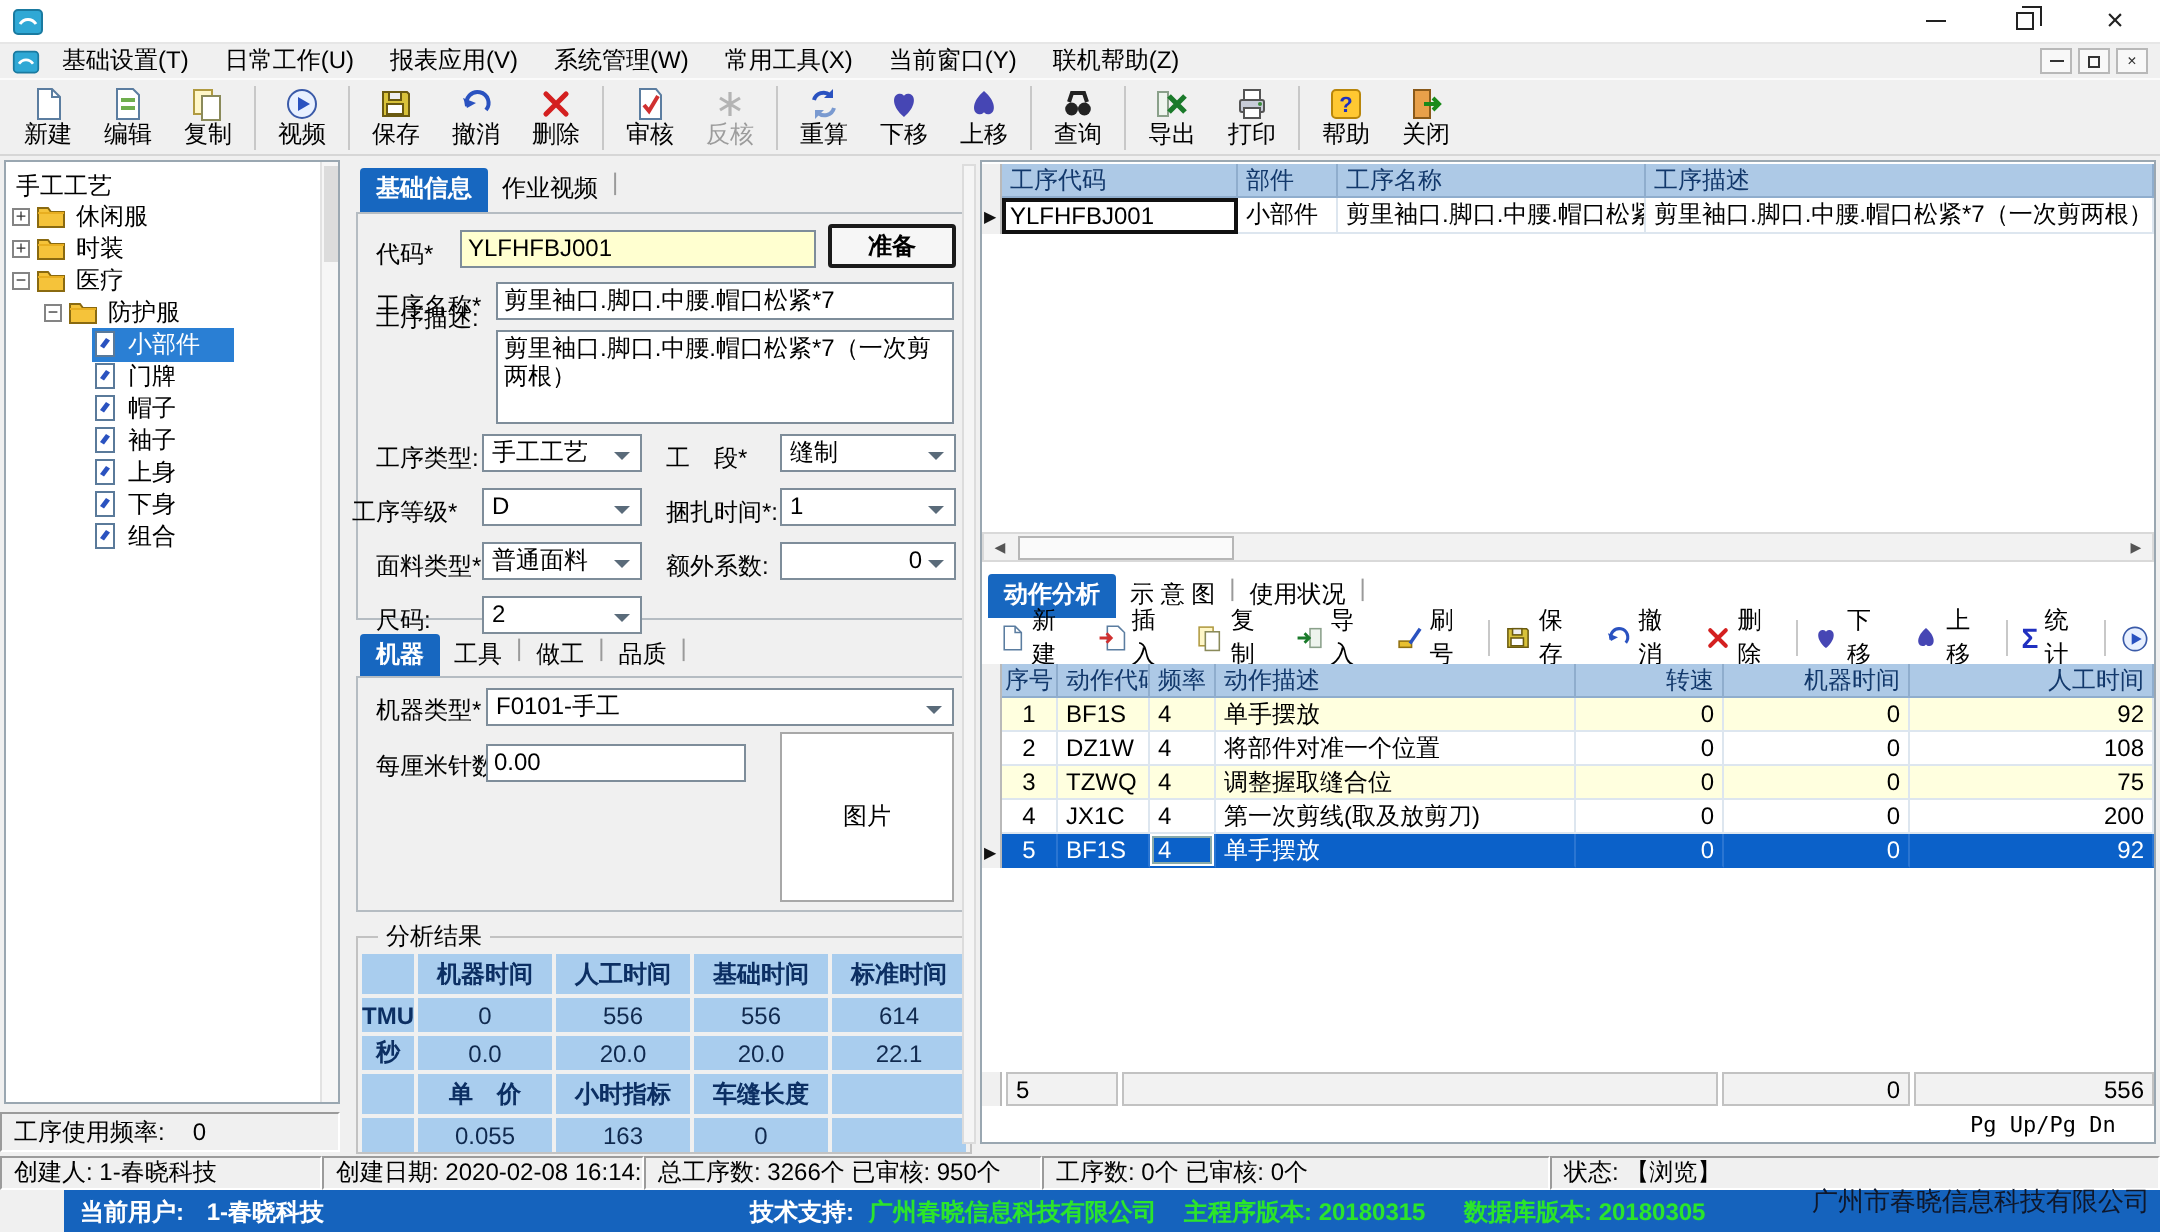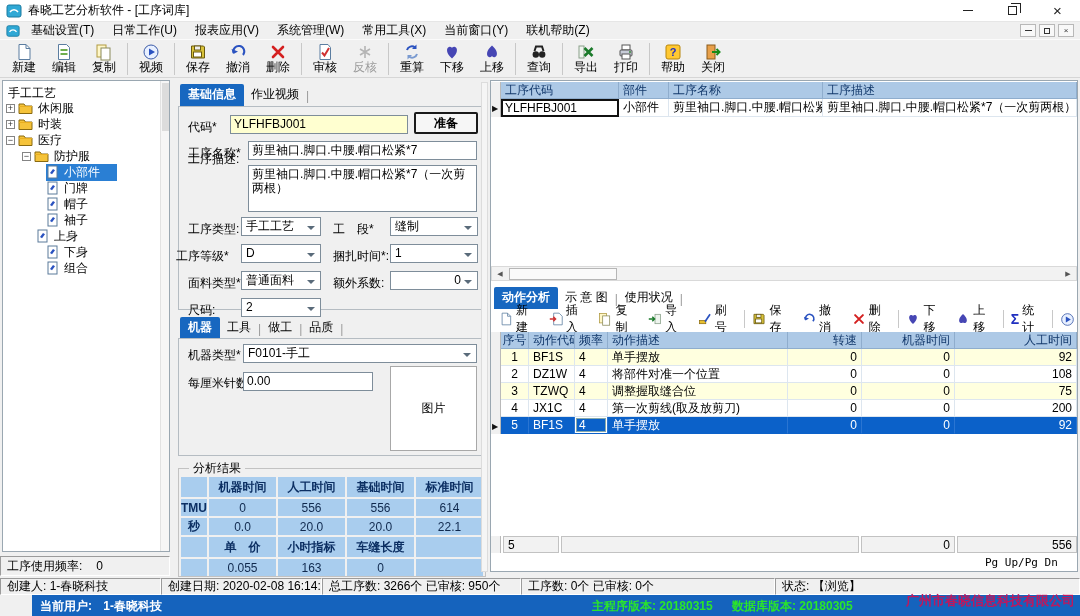--- a/index.html
+++ b/index.html
@@ -43,21 +43,21 @@
   .ticon { margin-right:2px; flex:none; }
 
   
   .vsb { background:#f6f6f6; border-left:1px solid #e2e2e2; }
   .vsb-thumb { position:absolute; left:1px; width:7px; background:#dcdcdc; }
   .hscroll { background:#f2f2f2; border:1px solid #d9d9d9; }
   .sb-btn { position:absolute; top:1px; width:14px; height:12px; background:#f2f2f2; color:#555; font-size:7px; display:flex; align-items:center; justify-content:center; }
   .sb-thumb { position:absolute; top:1px; height:12px; background:#fafafa; border:1px solid #b6b6b6; }
 
   
-  .tabrow { display:flex; align-items:flex-end; }
+  .tabrow { display:flex; }
   .tab-active { background:#1767c0; color:#fff; font-weight:bold; padding:2px 8px 3px; border-radius:2px 2px 0 0; }
   .tab-plain { padding:2px 7px 3px; }
   .tab-sep { color:#9a9a9a; padding-bottom:3px; }
 
   
   .glabel { position:absolute; white-space:nowrap; }
   .input { position:absolute; background:#fff; border:1px solid #7e8d9a; padding:0 3px; line-height:16px; overflow:hidden; white-space:nowrap; }
   .yellow { background:#ffffd0; }
   .select { position:absolute; background:#fff; border:1px solid #7e8d9a; padding:0 16px 0 4px; line-height:17px; overflow:hidden; white-space:nowrap; }
   .select::after { content:""; position:absolute; right:5px; top:8px; border:4px solid transparent; border-top-color:#5a6b7a; }
@@ -91,35 +91,34 @@
   
   .minibar { position:absolute; display:flex; align-items:center; }
   .minib { display:flex; align-items:center; gap:3px; padding:0 5px; height:22px; font-size:12px; }
   .msep { width:1px; height:18px; background:#c8c8c8; margin:0 2px; }
 
   
   .sseg { position:absolute; top:578px; height:17px; border:1px solid; border-color:#9b9b9b #ffffff #ffffff #9b9b9b; display:flex; align-items:center; padding:0 6px; background:#f0f0f0; white-space:nowrap; overflow:hidden; }
   #bluebar { left:0; top:595px; width:1080px; height:38px; background:#1563bd; color:#fff; font-weight:bold;margin-left:32px; }
   .b-item { position:absolute; top:3px; white-space:nowrap; }
   .green { color:#2be52b; }
-  .watermark { position:absolute; right:5px; top:592px; font-size:13px; font-weight:bold; color:#be185d; z-index:5; }
+  .watermark { position:absolute; right:5px; top:592px; font-size:13px; font-weight:normal; color:#0f172a; z-index:5; }
 
   svg { display:block; }
 </style>
 </head>
 <body>
 
 <div id="titlebar" class="abs">
   <span style="margin-left:6px">
     <svg width="16" height="16" viewBox="0 0 16 16">
         <rect x="1" y="2" width="14" height="12" rx="2" fill="#2fa8d5" stroke="#1a7aa0"></rect>
         <path d="M4 9c2-3 6-3 8 0" stroke="#fff" fill="none" stroke-width="1.5"></path>
       </svg>
   </span>
-  <span class="ttext">春晓工艺分析软件 - [工序词库]</span>
   <div class="wctrls">
     <div class="wc">
         <span class="minglyph"></span>
       </div>
     <div class="wc">
         <span class="restore-g"></span>
       </div>
     <div class="wc" style="font-size:15px">
         <span>×</span>
       </div>
@@ -393,21 +392,21 @@
 </div>
 <div class="tree-row" style="left:46px;top:212px">
   <span class="ticon">
       <svg width="13" height="14" viewBox="0 0 13 14">
         <rect x="2" y="1" width="9" height="12" fill="#fff" stroke="#5a7a9a"></rect>
         <path d="M4 8l3-4 2 1.3L6 9.3z" fill="#2a52c0"></path>
       </svg>
     </span>
   <span class="tlabel">袖子</span>
 </div>
-<div class="tree-row" style="left:36px;top:228px">
+<div class="tree-row" style="left:46px;top:228px">
   <span class="ticon">
       <svg width="13" height="14" viewBox="0 0 13 14">
         <rect x="2" y="1" width="9" height="12" fill="#fff" stroke="#5a7a9a"></rect>
         <path d="M4 8l3-4 2 1.3L6 9.3z" fill="#2a52c0"></path>
       </svg>
     </span>
   <span class="tlabel">上身</span>
 </div>
 <div class="tree-row" style="left:46px;top:244px">
   <span class="ticon">
@@ -724,16 +723,20 @@
 <div class="sseg" style="left:161px;width:161px">创建日期: 2020-02-08 16:14:21</div>
 <div class="sseg" style="left:322px;width:199px">总工序数: 3266个  已审核: 950个</div>
 <div class="sseg" style="left:521px;width:254px">工序数: 0个  已审核: 0个</div>
 <div class="sseg" style="left:775px;width:305px">状态: 【浏览】</div>
 
 <div id="bluebar" class="abs">
   <span class="b-item" style="left:8px">
     <span>当前用户:</span>
     <span style="margin-left:8px">1-春晓科技</span>
   </span>
+  <span class="b-item" style="left:343px">
+    <span>技术支持:</span>
+    <span class="green" style="margin-left:4px">广州春晓信息科技有限公司</span>
+  </span>
   <span class="b-item green" style="left:560px">主程序版本: 20180315</span>
   <span class="b-item green" style="left:700px">数据库版本: 20180305</span>
 </div>
 <div class="watermark">广州市春晓信息科技有限公司</div>
 
 </body></html>

